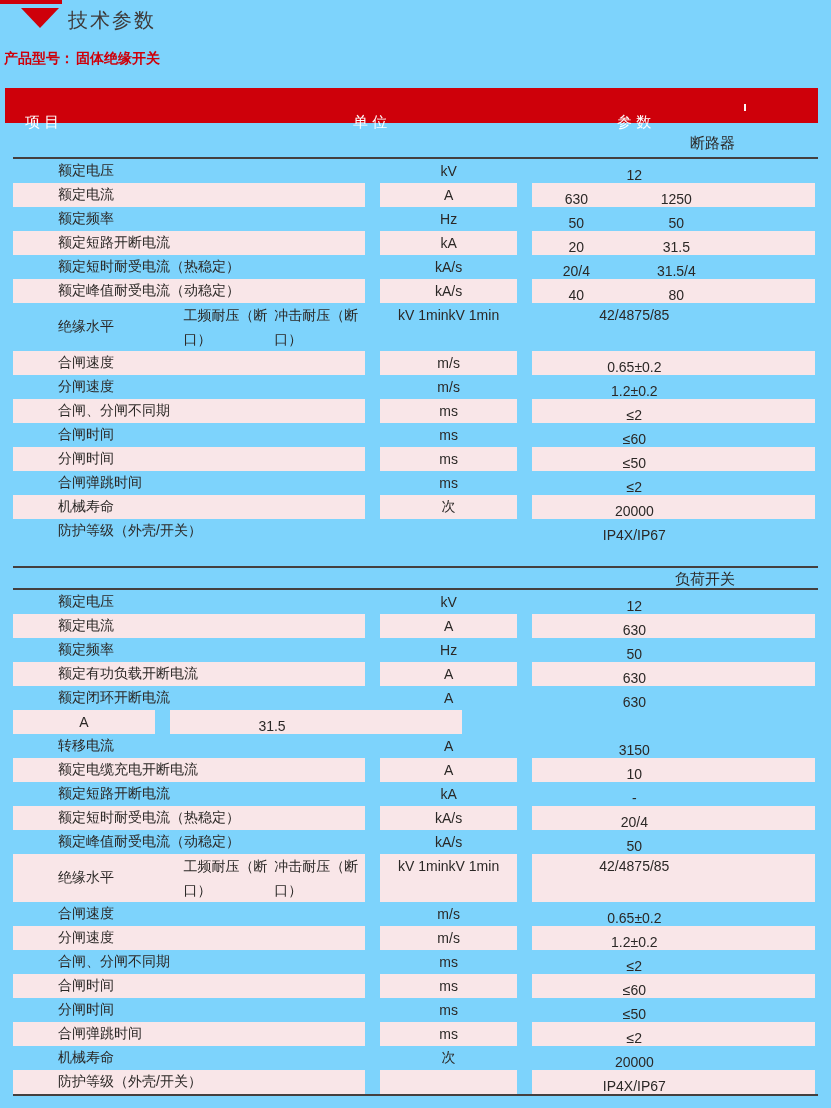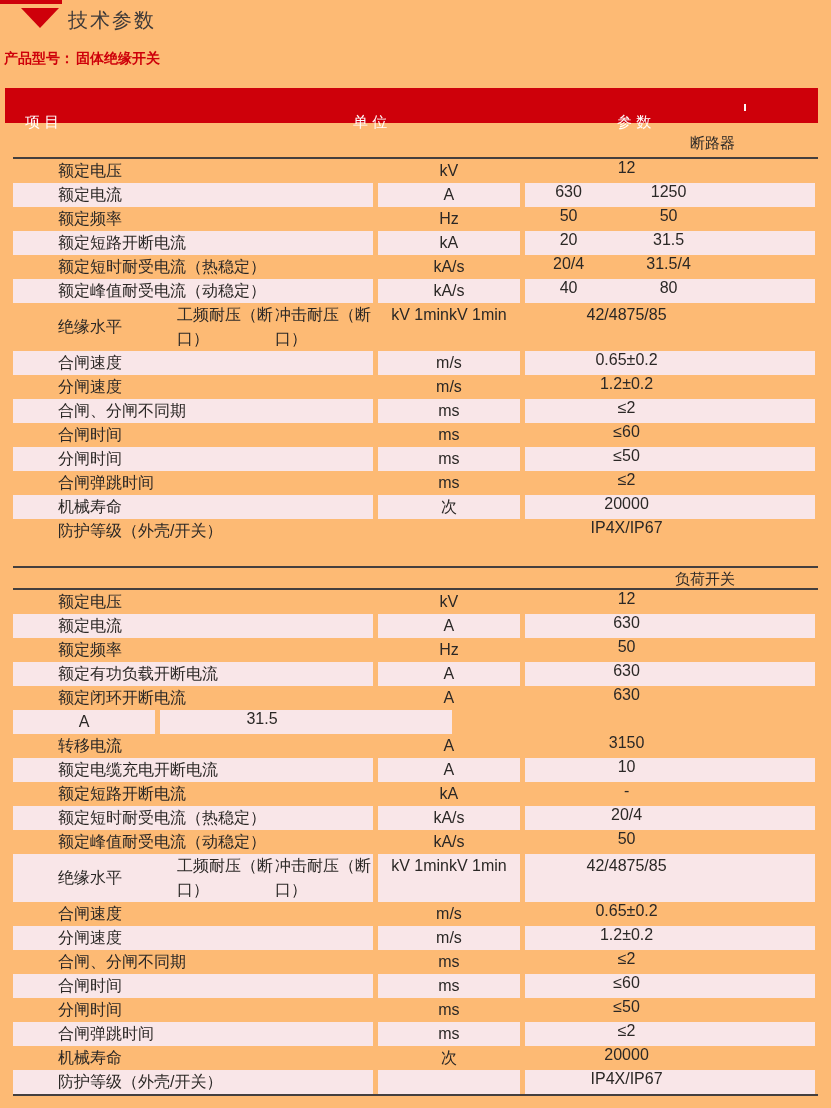--- a/index.html
+++ b/index.html
@@ -4,21 +4,21 @@
 <style>
   :root{
     --accent:#ce000a;
     --stripe:#f9e6e8;
     --divider:#443f3e;
     --text:#2b2826;
   }
   *{margin:0;padding:0;box-sizing:border-box}
   html,body{width:831px;height:1108px;background:#ffffff;overflow:hidden;
     font-family:"Liberation Sans","DejaVu Sans",sans-serif;color:var(--text)}
-  .stage{position:relative;width:831px;height:1108px;background:#fdba74}
+  .stage{position:relative;width:831px;height:1108px;background:#7dd3fc}
 
   
   .top-line{position:absolute;left:0;top:0;width:62px;height:4px;background:var(--accent)}
   .triangle{position:absolute;left:21px;top:8px;width:0;height:0;
     border-left:19px solid transparent;border-right:19px solid transparent;
     border-top:20px solid var(--accent)}
   .page-title{position:absolute;left:68px;top:7px;font-size:20px;font-weight:400;
     color:#3e3a39;letter-spacing:2px}
   .product-line{position:absolute;left:4px;top:50px;font-size:14px;font-weight:700;color:var(--accent)}
   .product-line span{margin-right:2px}
@@ -31,28 +31,28 @@
   .header-tick{position:absolute;left:739px;bottom:0;width:2px;height:7px;background:#fdf6f6}
 
   .hline{width:805px;margin-left:8px;height:2px;background:var(--divider)}
   .section.later{margin-top:23px}
   .section-title{width:802px;margin-left:8px;padding-right:80px;text-align:right;
     font-size:15px;color:var(--text)}
   .section-title.first{height:34px;line-height:40px}
   .section-title.later{height:20px;line-height:21px}
 
   
-  .row{display:flex;width:802px;margin-left:8px;height:24px;column-gap:5px;font-size:16px}
+  .row{display:flex;width:802px;margin-left:8px;height:24px;column-gap:15px;font-size:14px}
   .row.tall{height:48px}
   .cell{display:flex;align-items:center;height:100%;background:transparent}
   .row.pink .cell{background:var(--stripe)}
   .cell.item{width:362px;padding-left:45px}
   .cell.unit{width:142px;justify-content:center;text-align:center}
   .cell.value{width:292px}
-  .value-area{width:204px;height:100%;display:flex;align-items:flex-start;justify-content:center}
+  .value-area{width:204px;height:100%;display:flex;align-items:flex-end;justify-content:center}
   .value-area .v{text-align:center;display:block}
   .value-area.split .v1{width:84px}
   .value-area.split .v2{width:116px}
   .value-area .v.single{width:100%}
 
   
   .group-label{width:155px}
   .stack{display:flex;flex-direction:row;justify-content:center;height:100%}
   .stack .ln{height:24px;line-height:24px;text-align:center}
   .stack.left .ln{text-align:left}

